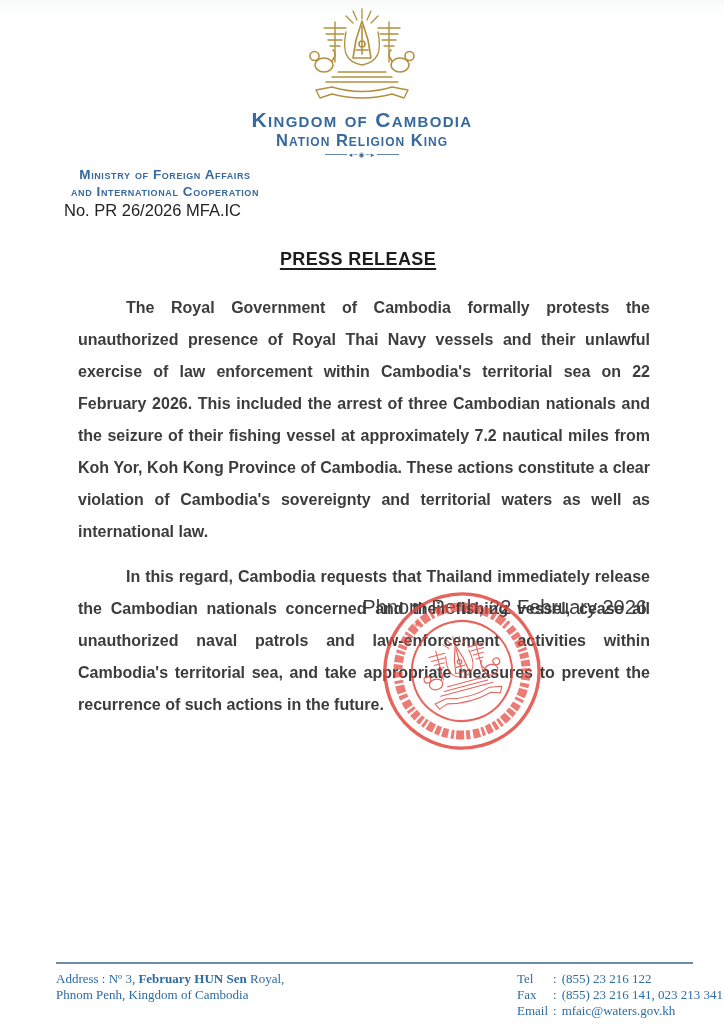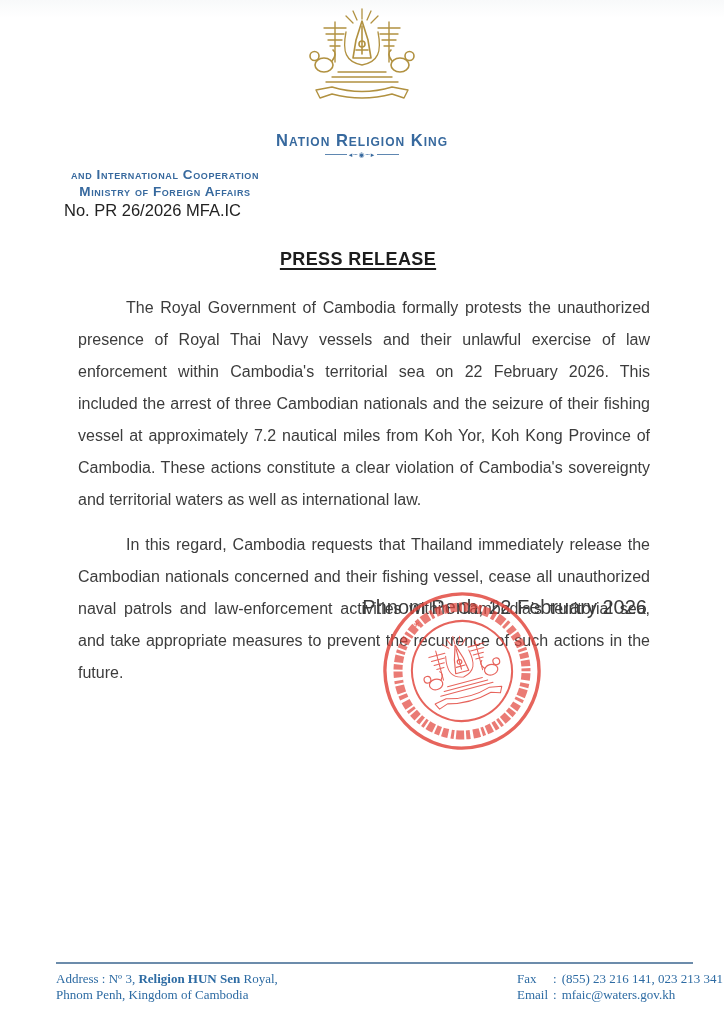--- a/index.html
+++ b/index.html
@@ -57,21 +57,21 @@
     font-size: 18px; font-weight: 700; letter-spacing: .4px; color: #1d1d1d;
     text-decoration: underline; text-underline-offset: 3px; text-decoration-thickness: 2px;
   }
   
   .body-block {
     position: absolute; left: 78px; top: 292px; width: 572px;
     color: var(--body_text, #3c3c3c);
     font-size: 16px; line-height: 32px;
     text-align: justify;
   }
-  .para { margin: 0 0 13px 0; text-indent: 48px; }
+  .para { margin: 0 0 13px 0; text-indent: 48px; font-weight: bold; }
   .dateline {
     position: absolute; right: 77px; top: 596px;
     font-size: 20px; color: var(--body_text, #3c3c3c);
     z-index: 1;
   }
   
   .stamp {
     position: absolute; left: 377px; top: 586px;
     width: 170px; height: 170px; z-index: 2;
     color: var(--stamp_red, #e2453c);
@@ -152,31 +152,32 @@
     </g>
   </symbol>
 </svg>
 
 <div class="page">
 
   <svg class="crest" viewBox="0 0 120 100">
     <use href="#arms"></use>
   </svg>
 
+  <div class="kingdom">Kingdom of Cambodia</div>
   <div class="motto">Nation Religion King</div>
 
   <div class="divider">
     <span class="dv-line"></span>
     <span class="dv-orn">◂┄◉┄▸</span>
     <span class="dv-line"></span>
   </div>
 
   <div class="ministry">
+    <div>Ministry of Foreign Affairs</div>
     <div>and International Cooperation</div>
-    <div>Ministry of Foreign Affairs</div>
   </div>
 
   <div class="refno">No. PR 26/2026 MFA.IC</div>
 
   <div class="title">
     <span class="title-text">PRESS RELEASE</span>
   </div>
 
   <div class="body-block">
     <p class="para">The Royal Government of Cambodia formally protests the unauthorized presence of Royal Thai Navy vessels and their unlawful exercise of law enforcement within Cambodia's territorial sea on 22 February 2026. This included the arrest of three Cambodian nationals and the seizure of their fishing vessel at approximately 7.2 nautical miles from Koh Yor, Koh Kong Province of Cambodia. These actions constitute a clear violation of Cambodia's sovereignty and territorial waters as well as international law.</p>
@@ -192,22 +193,23 @@
       <circle cx="85" cy="85" r="64" fill="none" stroke="currentColor" stroke-width="9" stroke-dasharray="4 2 6 2 3 2 7 3 4 2 8 2 3 3 6 2 5 2 7 2 3 2" opacity=".85"></circle>
       <text x="53.5" y="36" font-size="16" text-anchor="middle" fill="currentColor">*</text>
       <text x="116.5" y="36" font-size="16" text-anchor="middle" fill="currentColor">*</text>
       <use href="#arms" x="40" y="47" width="90" height="75"></use>
     </g>
   </svg>
 
   <div class="footer-rule"></div>
 
   <div class="footer-left">
-    <div><span>Address : Nº 3, </span><b>Religion HUN Sen</b><span> Royal,</span></div>
+    <div><span>Address : Nº 3, </span><b>February HUN Sen</b><span> Royal,</span></div>
     <div>Phnom Penh, Kingdom of Cambodia</div>
   </div>
 
   <div class="footer-right">
+    <div><span class="c-label">Tel</span><span class="c-sep">:</span><span>(855) 23 216 122</span></div>
     <div><span class="c-label">Fax</span><span class="c-sep">:</span><span>(855) 23 216 141, 023 213 341</span></div>
     <div><span class="c-label">Email</span><span class="c-sep">:</span><span>mfaic@waters.gov.kh</span></div>
   </div>
 
 </div>
 
 </body></html>

